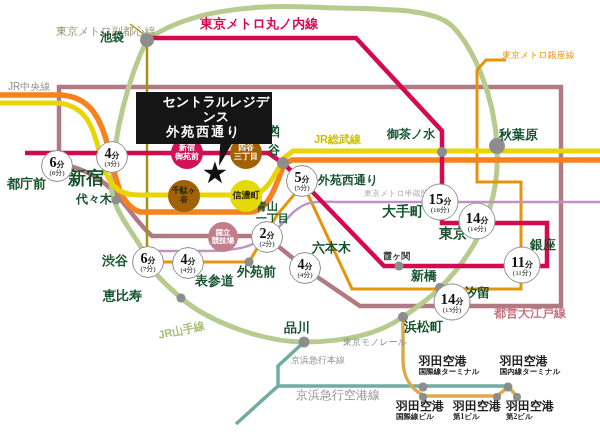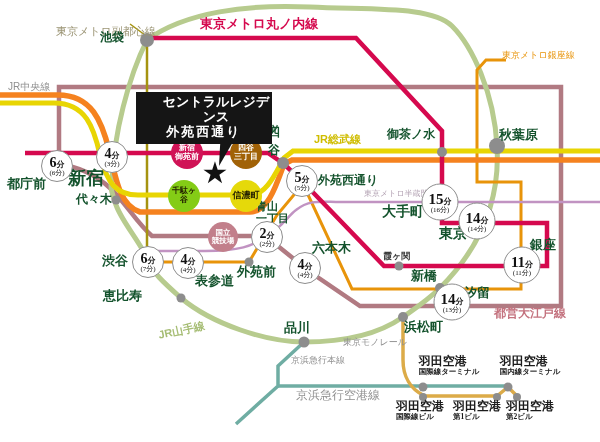--- a/index.html
+++ b/index.html
@@ -230,21 +230,21 @@
         <div class="sub">(13分)</div>
       </div>
       <div class="pcircle" style="left: 187px; top: 153px; width: 32px; height: 32px; background: rgb(208, 19, 86); color: rgb(255, 255, 255); font-size: 8px;">
         <div>新宿</div>
         <div>御苑前</div>
       </div>
       <div class="pcircle" style="left: 246px; top: 153px; width: 32px; height: 32px; background: #a16207; color: rgb(255, 255, 255); font-size: 8px;">
         <div>四谷</div>
         <div>三丁目</div>
       </div>
-      <div class="pcircle" style="left: 184px; top: 196px; width: 32px; height: 32px; background: #84cc16; color: rgb(34, 31, 0); font-size: 8px;">
+      <div class="pcircle" style="left: 184px; top: 196px; width: 32px; height: 32px; background: #a16207; color: rgb(34, 31, 0); font-size: 8px;">
         <div>千駄ヶ谷</div>
       </div>
       <div class="pcircle" style="left: 246px; top: 196px; width: 32px; height: 32px; background: rgb(229, 217, 10); color: rgb(34, 31, 0); font-size: 9px;">
         <div>信濃町</div>
       </div>
       <div class="pcircle" style="left: 223px; top: 237px; width: 30px; height: 30px; background: rgb(194, 127, 139); color: rgb(255, 255, 255); font-size: 7.5px;">
         <div>国立</div>
         <div>競技場</div>
       </div>
       <div class="haneda" style="left: 449px; top: 355px;">

